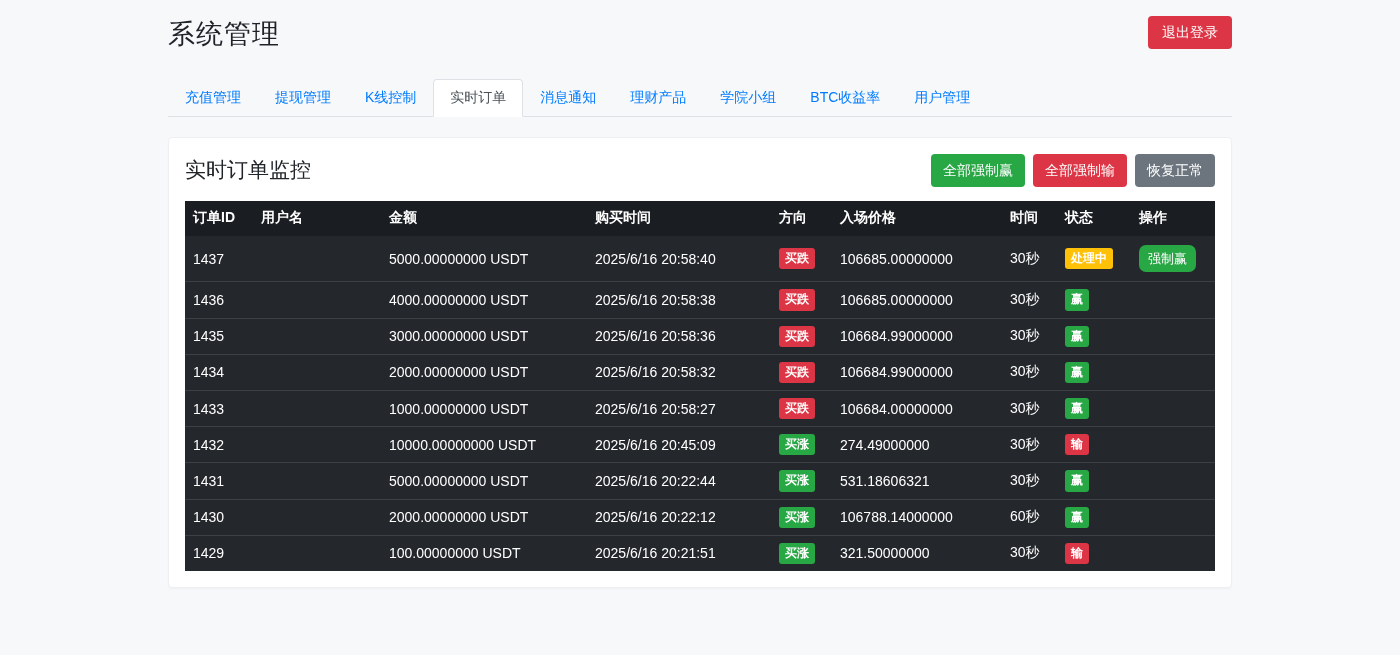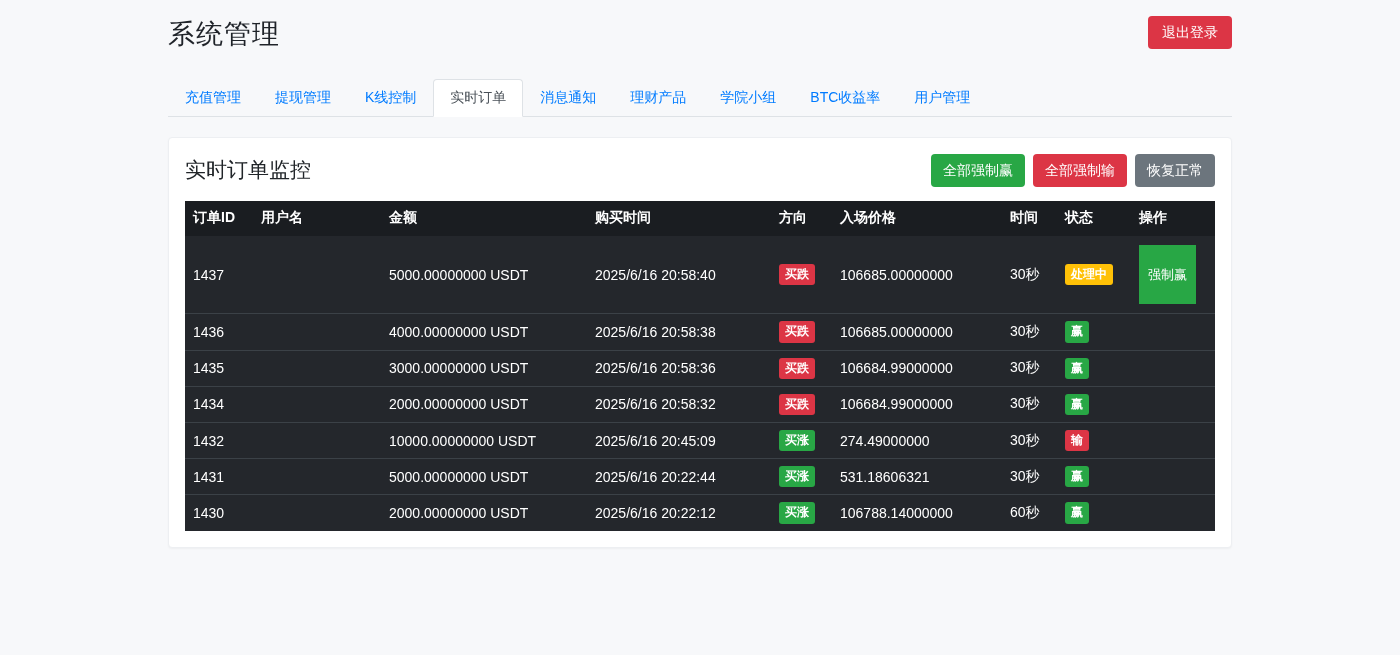--- a/index.html
+++ b/index.html
@@ -59,22 +59,22 @@
 
   .badge {
     display: inline-block; color: #fff; font-size: 12px; font-weight: 700;
     padding: 4px 6px; border-radius: 3px; line-height: 1.1;
   }
   .badge-green  { background: #28a745; }
   .badge-red    { background: #dc3545; }
   .badge-yellow { background: #ffc107; }
 
   .btn-row-action {
-    background: #28a745; color: #fff; border: none; border-radius: 0;
-    padding: 22px 9px; font-size: 13px; cursor: pointer; line-height: 1.2;
+    background: #28a745; color: #fff; border: none; border-radius: 7px;
+    padding: 6px 9px; font-size: 13px; cursor: pointer; line-height: 1.2;
   }
 </style>
 </head>
 <body>
 
 <div class="container">
 
   <div class="header-row">
     <div class="page-title">系统管理</div>
     <button class="logout-btn">退出登录</button>
@@ -166,20 +166,31 @@
             <td></td>
             <td>2000.00000000 USDT</td>
             <td>2025/6/16 20:58:32</td>
             <td><span class="badge badge-red">买跌</span></td>
             <td>106684.99000000</td>
             <td>30秒</td>
             <td><span class="badge badge-green">赢</span></td>
             <td></td>
           </tr>
           <tr>
+            <td>1433</td>
+            <td></td>
+            <td>1000.00000000 USDT</td>
+            <td>2025/6/16 20:58:27</td>
+            <td><span class="badge badge-red">买跌</span></td>
+            <td>106684.00000000</td>
+            <td>30秒</td>
+            <td><span class="badge badge-green">赢</span></td>
+            <td></td>
+          </tr>
+          <tr>
             <td>1432</td>
             <td></td>
             <td>10000.00000000 USDT</td>
             <td>2025/6/16 20:45:09</td>
             <td><span class="badge badge-green">买涨</span></td>
             <td>274.49000000</td>
             <td>30秒</td>
             <td><span class="badge badge-red">输</span></td>
             <td></td>
           </tr>
@@ -196,19 +207,30 @@
           </tr>
           <tr>
             <td>1430</td>
             <td></td>
             <td>2000.00000000 USDT</td>
             <td>2025/6/16 20:22:12</td>
             <td><span class="badge badge-green">买涨</span></td>
             <td>106788.14000000</td>
             <td>60秒</td>
             <td><span class="badge badge-green">赢</span></td>
+            <td></td>
+          </tr>
+          <tr>
+            <td>1429</td>
+            <td></td>
+            <td>100.00000000 USDT</td>
+            <td>2025/6/16 20:21:51</td>
+            <td><span class="badge badge-green">买涨</span></td>
+            <td>321.50000000</td>
+            <td>30秒</td>
+            <td><span class="badge badge-red">输</span></td>
             <td></td>
           </tr>
         </tbody>
     </table>
   </div>
 
 </div>
 
 </body></html>

